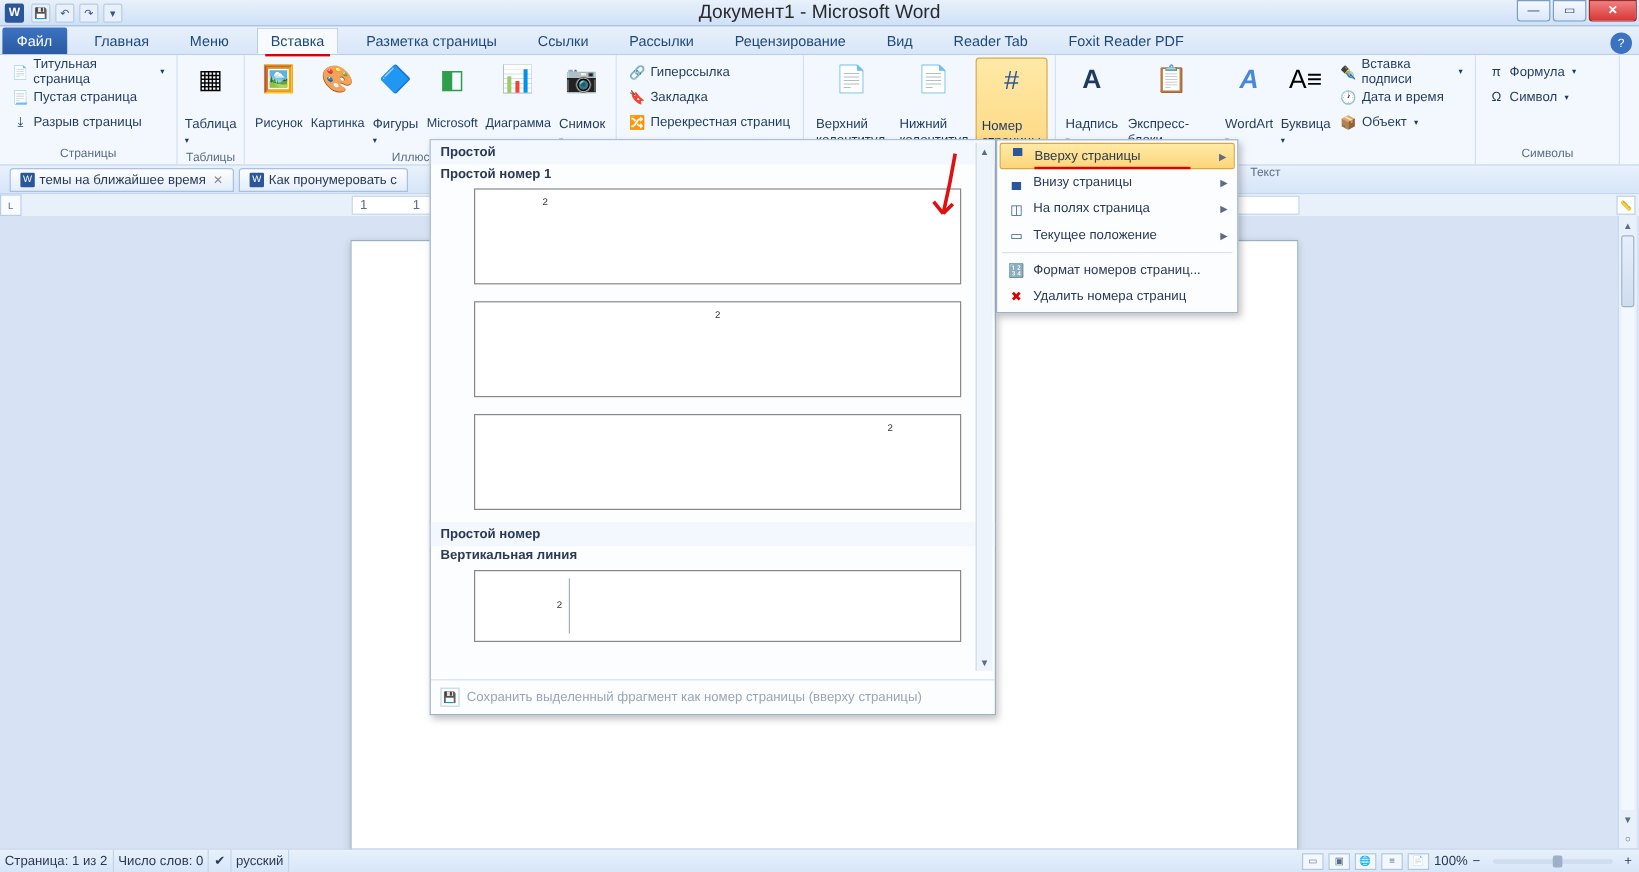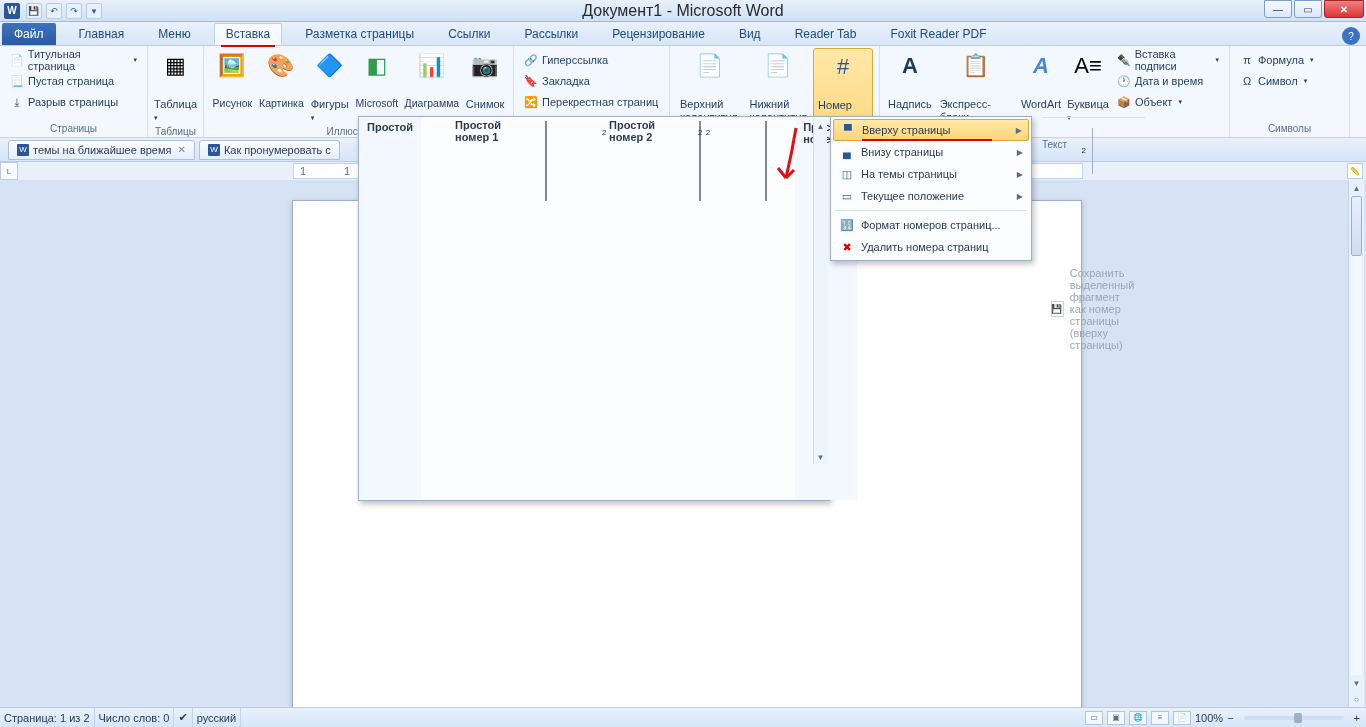--- a/index.html
+++ b/index.html
@@ -50,23 +50,23 @@
 
 
 .docarea { position:absolute; top: 180px; bottom: 20px; left:0; right:0; background: #d7e3f4; }
 .page { position:absolute; left: 292px; top: 20px; width: 790px; height: 1000px; background:#fff; box-shadow: 0 2px 6px rgba(0,0,0,.2); border:1px solid #9db0c8; }
 .vscroll { position:absolute; right:2px; top:0; bottom:0; width:16px; background:#e8f1fb; border-left:1px solid #c2d4ea; }
 .vscroll .track { position:absolute; top:16px; bottom:32px; left:2px; right:2px; background:#f3f8fe; }
 .vscroll .thumb { position:absolute; top:16px; left:2px; right:2px; height:60px; background:linear-gradient(#e6effb,#cfddef); border:1px solid #9db0c8; border-radius:2px; }
 .vscroll .arr { position:absolute; left:0; right:0; height:16px; display:flex;align-items:center;justify-content:center; font-size:8px; color:#5a6d85; }
 
 
-.gallery { position:absolute; left: 358px; top: 116px; width: 472px; height: 385px; background:#fcfdff; border:1px solid #9db0c8; box-shadow: 2px 3px 6px rgba(0,0,0,.25); z-index: 50; display:flex; flex-direction:row; }
+.gallery { position:absolute; left: 358px; top: 116px; width: 472px; height: 480px; background:#fcfdff; border:1px solid #9db0c8; box-shadow: 2px 3px 6px rgba(0,0,0,.25); z-index: 50; display:flex; flex-direction:column; }
 .gallery .ghdr { padding: 4px 8px; font-weight:bold; color:#2a3a55; background:#f3f8fe; }
-.gallery .gitem { padding: 2px 8px; color:#2a3a55; font-weight:bold;margin-left:26px; }
+.gallery .gitem { padding: 2px 8px; color:#2a3a55; font-weight:bold; }
 .gallery .gprev { margin: 4px 28px 10px 36px; height: 80px; border:1px solid #888; position:relative; background:#fff; }
 .gallery .gprev .num { position:absolute; font-size:8px; color:#333; }
 .gallery .gscroll { position:absolute; right:2px; top:2px; bottom:36px; width:14px; background:#eef4fc; border-left:1px solid #d0dbe9; }
 .gallery .gscroll .arr { height:14px; display:flex;align-items:center;justify-content:center;font-size:8px;color:#5a6d85; }
 .gallery .gfoot { border-top:1px solid #d6e1ef; padding: 6px 8px; display:flex; align-items:center; gap:6px; color:#9aa6b6; }
 .gallery .gfoot .fi { width:16px;height:16px;border:1px solid #c2d4ea;background:#fff;display:flex;align-items:center;justify-content:center;font-size:9px;}
 
 
 .submenu { position:absolute; left: 830px; top: 116px; width: 202px; background:#fcfdff; border:1px solid #9db0c8; box-shadow: 2px 3px 6px rgba(0,0,0,.25); z-index: 60; padding:2px; }
 .submenu .mi { height: 22px; display:flex; align-items:center; gap:6px; padding:0 6px; color:#2a3a55; border-radius:2px; position:relative;}
@@ -315,21 +315,20 @@
     <div class="arr" style="bottom:0;">○</div>
   </div>
 </div>
 
 <div class="gallery">
   <div class="ghdr">Простой</div>
   <div class="gitem">Простой номер 1</div>
   <div class="gprev">
       <span class="num" style="left:56px;top:6px;">2</span>
     </div>
-  <div class="gitem">Простой номер 2</div>
   <div class="gprev">
       <span class="num" style="left:50%;top:6px;transform:translateX(-50%);">2</span>
     </div>
   <div class="gprev">
       <span class="num" style="right:56px;top:6px;">2</span>
     </div>
   <div class="ghdr">Простой номер</div>
   <div class="gitem">Вертикальная линия</div>
   <div class="gprev" style="height:60px;">
       <span class="num" style="left:68px;top:24px;">2</span>
@@ -352,21 +351,21 @@
       <span>Вверху страницы</span>
       <span class="arrr">▶</span>
     </div>
   <div class="mi">
       <span class="mii">▄</span>
       <span>Внизу страницы</span>
       <span class="arrr">▶</span>
     </div>
   <div class="mi">
       <span class="mii">◫</span>
-      <span>На темы страницы</span>
+      <span>На полях страница</span>
       <span class="arrr">▶</span>
     </div>
   <div class="mi">
       <span class="mii">▭</span>
       <span>Текущее положение</span>
       <span class="arrr">▶</span>
     </div>
   <div class="sep"></div>
   <div class="mi">
       <span class="mii">🔢</span>

